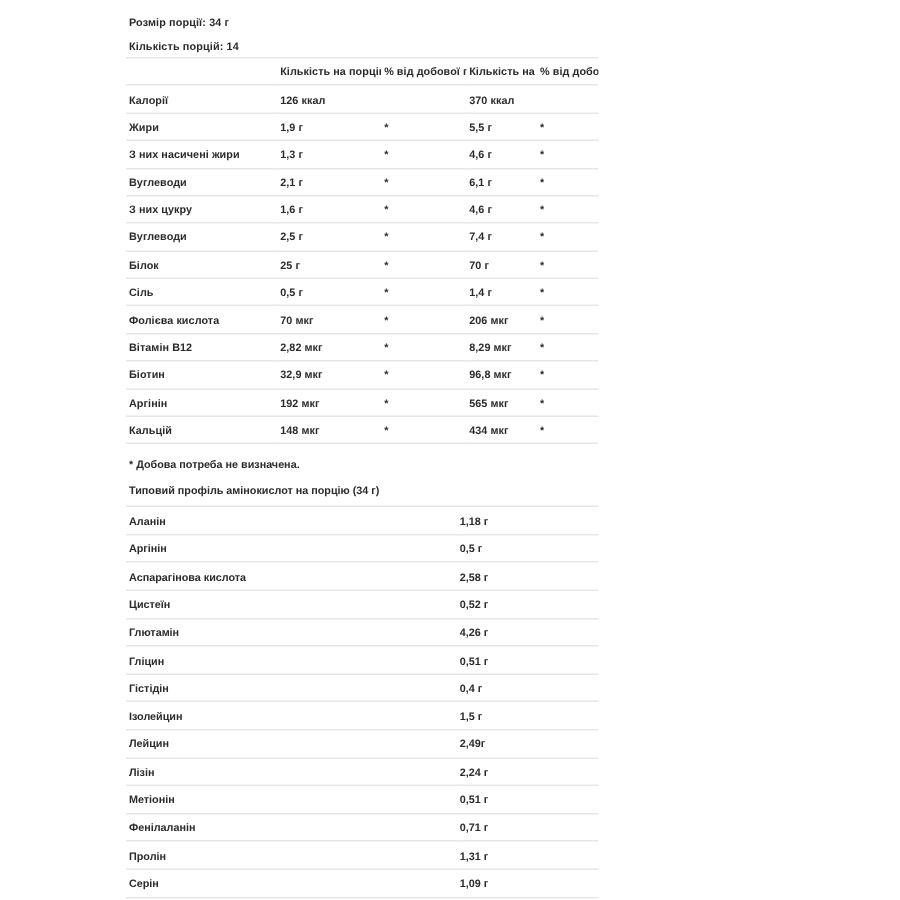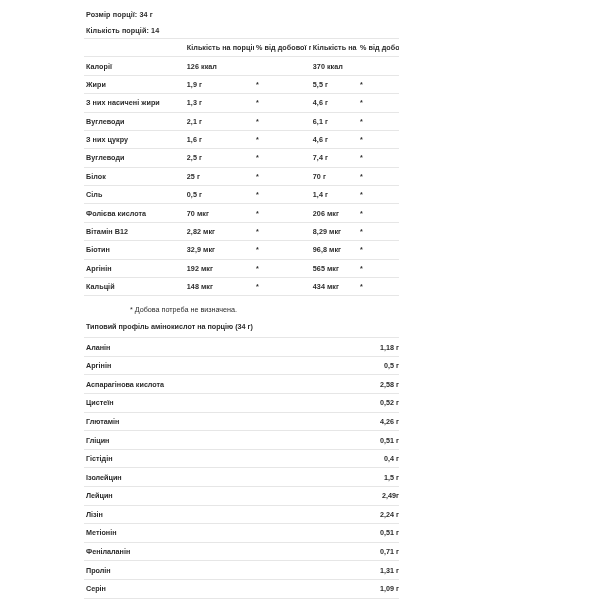--- a/index.html
+++ b/index.html
@@ -53,24 +53,23 @@
   table.nutri thead th.blank { border-top: 1px solid #e6e6e6; }
   .col-name   { width: 32%; }
   .col-perserv{ width: 22%; }
   .col-dv1    { width: 18%; }
   .col-per100 { width: 15%; }
   .col-dv2    { width: 13%; }
   .star { font-size: 7.2px; }
 
   .footnote {
     font-size: 7.2px;
-    font-weight: normal;
+    font-weight: bold;
     padding: 9px 0 3px 2px;
     color: #2b2b2b;
-    margin-left: 44px;
   }
   .section-title {
     font-size: 7.2px;
     font-weight: bold;
     padding: 5px 0 6px 2px;
     color: #2b2b2b;
   }
   table.amino {
     width: 100%;
     border-collapse: collapse;
@@ -79,21 +78,21 @@
   table.amino td {
     font-size: 7.2px;
     font-weight: bold;
     padding: 4.3px 0 4.3px 2px;
     border-bottom: 1px solid #e6e6e6;
     color: #2b2b2b;
     white-space: nowrap;
   }
   table.amino tr:first-child td { border-top: 1px solid #e6e6e6; }
   .amino-name { width: 70%; text-align: left; }
-  .amino-val  { width: 30%; text-align: right; padding-left: 0; }
+  .amino-val  { width: 30%; text-align: left; padding-left: 0; }
 </style>
 </head>
 <body>
 
 <div class="page">
 
   <div class="meta-line">Розмір порції: 34 г</div>
   <div class="meta-line">Кількість порцій: 14</div>
 
   <table class="nutri">

